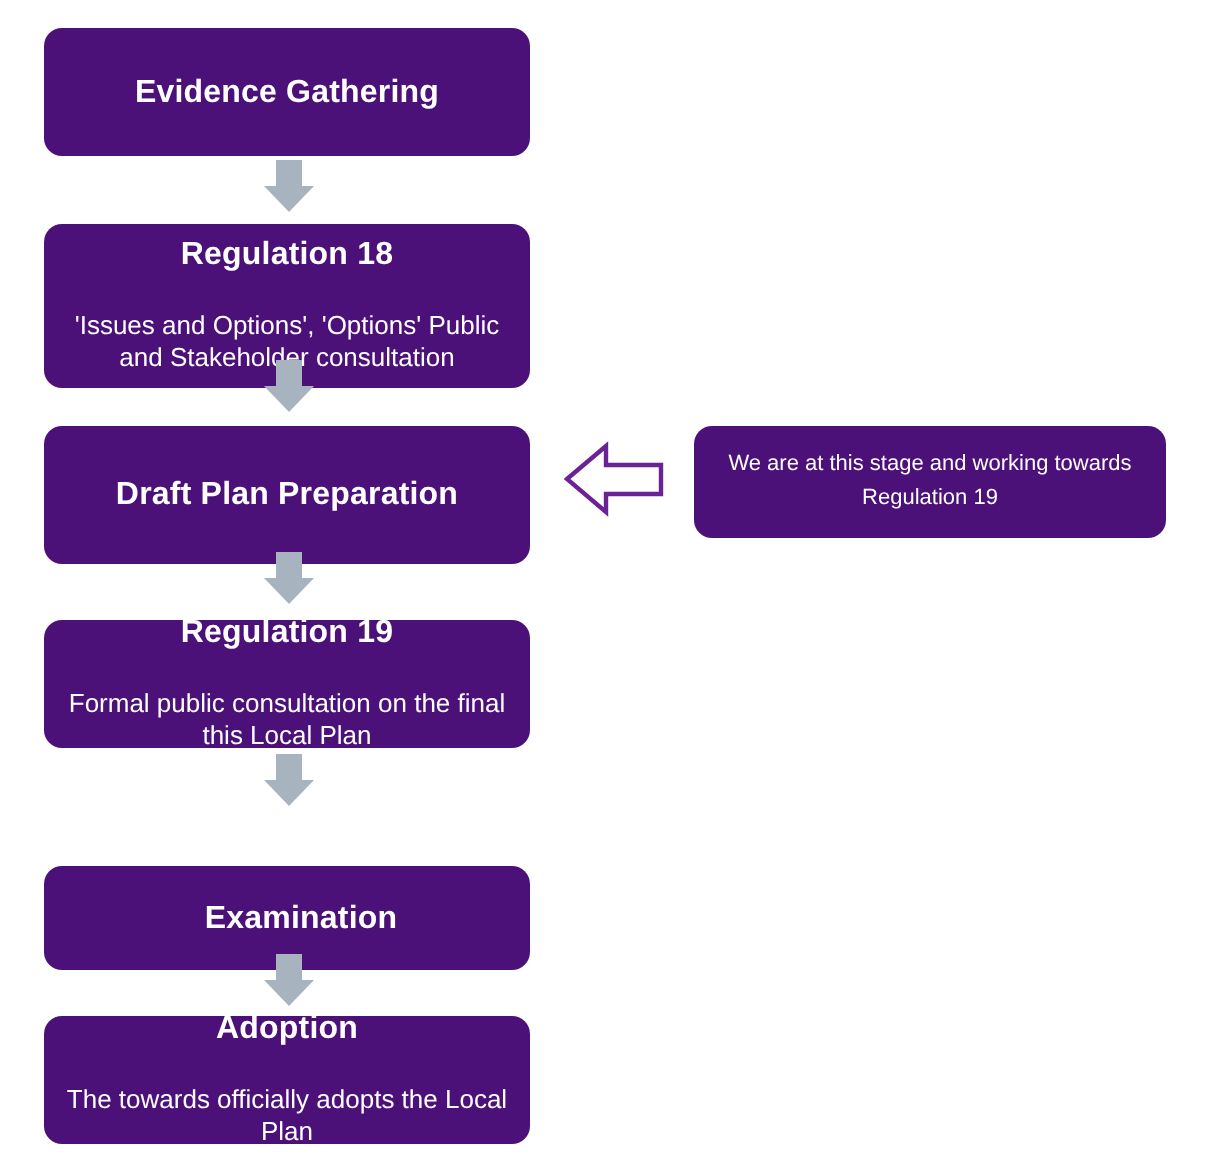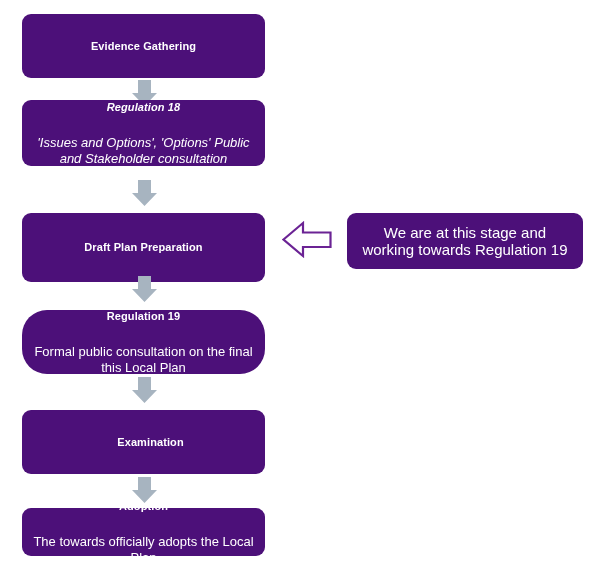--- a/index.html
+++ b/index.html
@@ -33,41 +33,41 @@
     display: flex;
     flex-direction: column;
     align-items: center;
     justify-content: center;
     text-align: center;
     box-sizing: border-box;
     padding: 2px 6px;
   }
 
   .node-title {
-    font-size: 11px;
+    font-size: 16px;
     font-weight: bold;
     line-height: 17px;
     letter-spacing: 0.1px;
   }
 
   .node-desc {
     font-size: 13px;
     font-weight: normal;
     line-height: 16px;
     margin-top: 19px;
     padding: 0 2px;
   }
 
   
   #node-evidence       { top: 14px;  height: 64px; }
-  #node-reg18          { top: 100px; height: 66px; font-style: italic; }
+  #node-reg18          { top: 112px; height: 82px; }
   #node-draft          { top: 213px; height: 69px; }
-  #node-reg19          { top: 310px; height: 64px; border-radius: 25px; }
-  #node-examination    { top: 410px; height: 64px; padding-left: 20px; }
-  #node-adoption       { top: 508px; height: 48px; }
+  #node-reg19          { top: 310px; height: 64px; }
+  #node-examination    { top: 433px; height: 52px; padding-left: 20px; }
+  #node-adoption       { top: 508px; height: 64px; }
 
   
   .down-arrow {
     position: absolute;
     left: 131px;
     width: 27px;
     height: 27px;
   }
   #arrow-1 { top: 80px; }
   #arrow-2 { top: 180px; }
@@ -95,21 +95,21 @@
     border-radius: 9px;
     color: #ffffff;
     display: flex;
     align-items: center;
     justify-content: center;
     text-align: center;
     box-sizing: border-box;
     padding: 4px 14px;
   }
   #callout-text {
-    font-size: 15px;
+    font-size: 11px;
     line-height: 17px;
   }
 </style>
 </head>
 <body>
 
 <div id="flow-canvas">
 
   <div class="node" id="node-evidence">
     <div class="node-title">Evidence Gathering</div>

